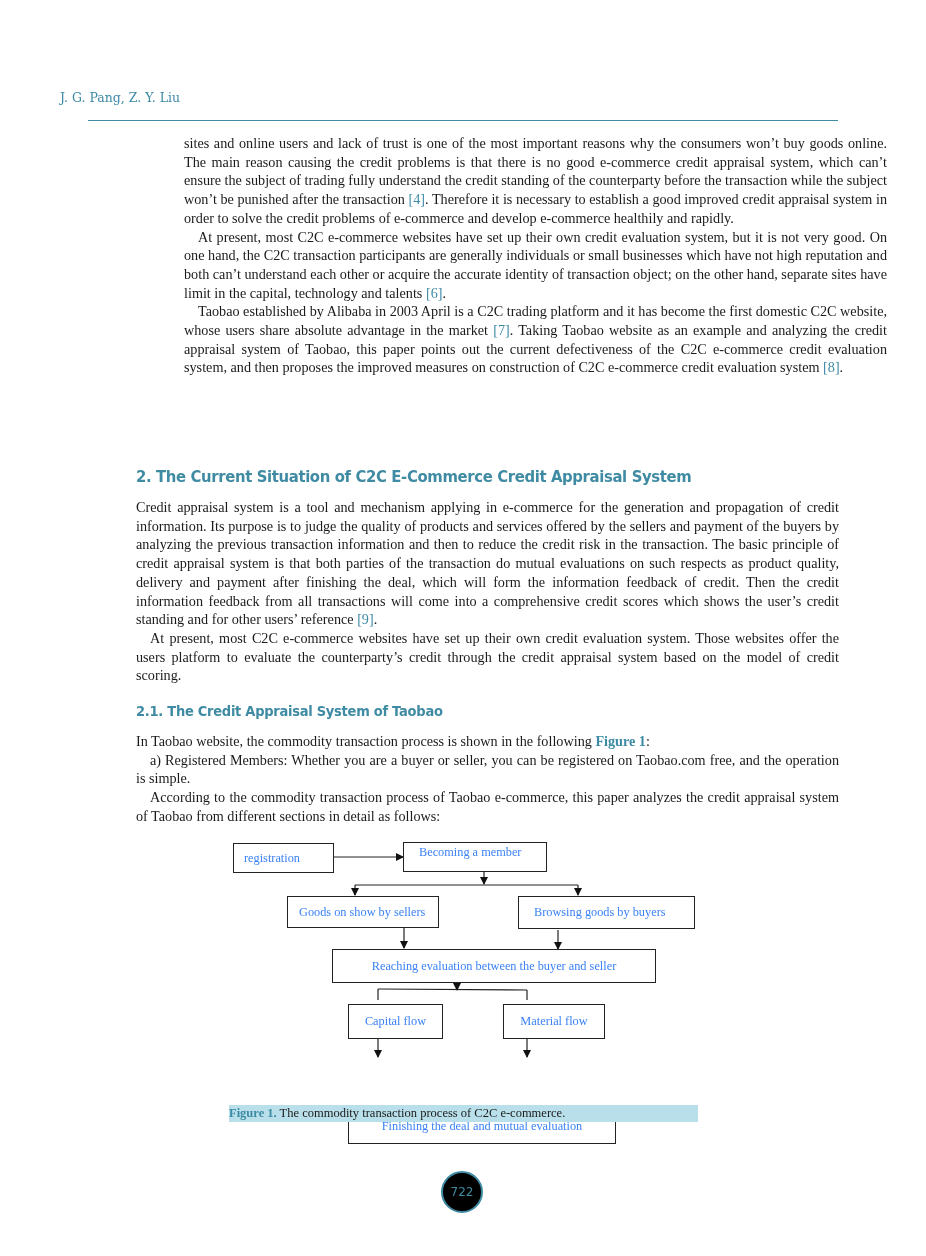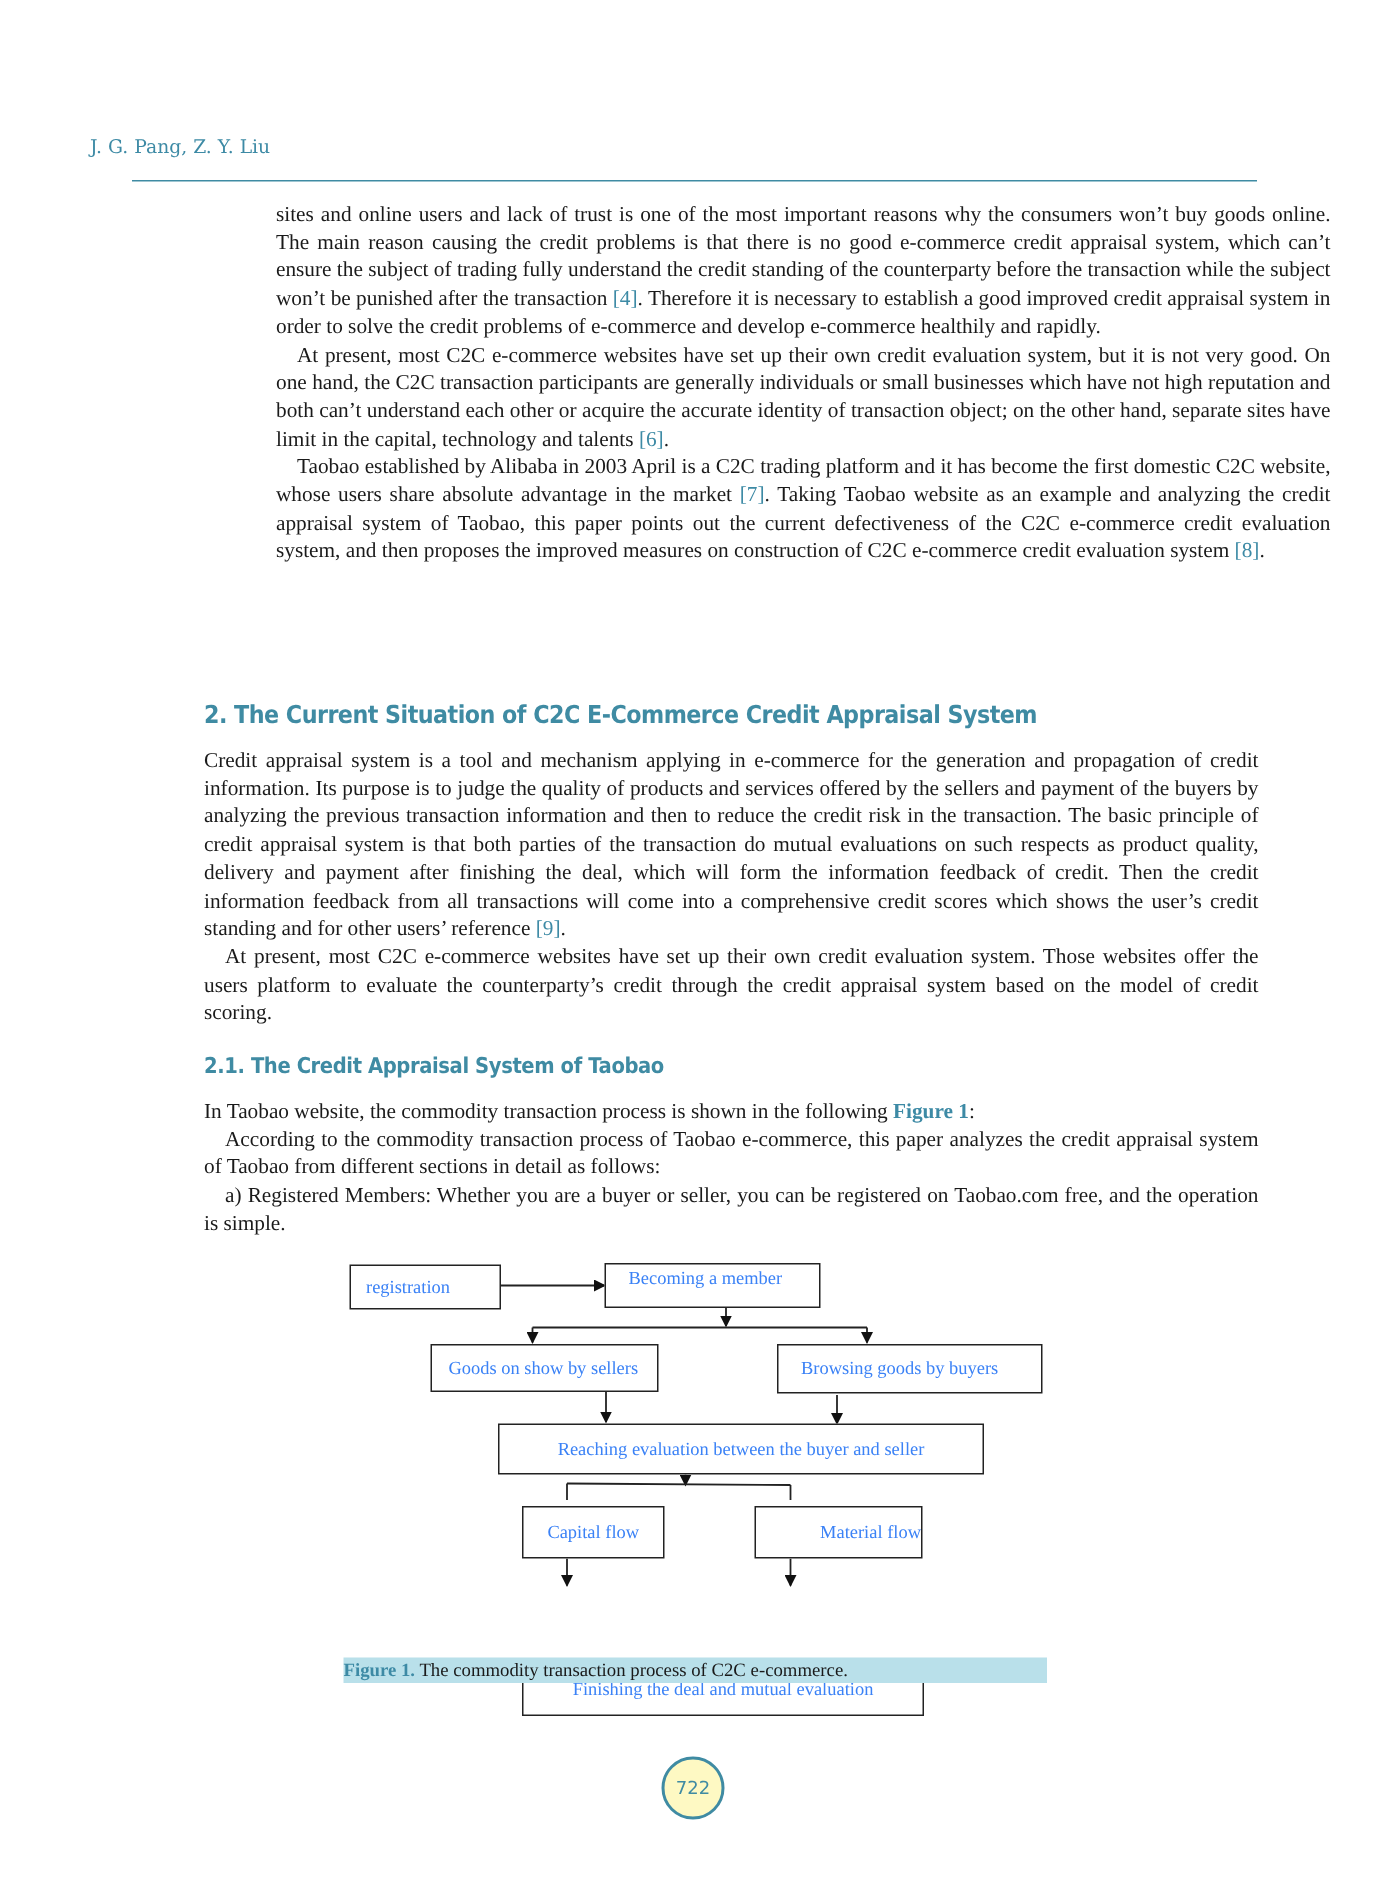--- a/index.html
+++ b/index.html
@@ -18,21 +18,21 @@
         color: #3f8ba3; font-size: 16.5px; letter-spacing: -0.4px; transform: scaleX(0.9); transform-origin: left; }
   .h3 { position: absolute; left: 136px; font-family: "DejaVu Sans", sans-serif; font-weight: bold;
         color: #3f8ba3; font-size: 14.5px; letter-spacing: -0.3px; transform: scaleX(0.9); transform-origin: left; }
   .diagram { position: absolute; left: 0; top: 0; }
   .box { position: absolute; border: 1px solid #222; background: #fff; font-size: 12.3px;
          color: #3b82f6; box-sizing: border-box; display: flex; align-items: center; }
   .caption { position: absolute; left: 229px; top: 1105px; width: 469px; height: 17px; background: #b9e0ea;
              font-size: 12.5px; line-height: 17px; }
   .caption .fig-label { color: #3d8aa5; font-weight: bold; }
   .page-num { position: absolute; left: 441px; top: 1171px; width: 42px; height: 42px; border-radius: 50%;
-              background: #fef9c3; border: 2px solid #3f8ba3; box-sizing: border-box; display: flex;
+              background: #000000; border: 2px solid #3f8ba3; box-sizing: border-box; display: flex;
               align-items: center; justify-content: center; font-family: "DejaVu Sans", sans-serif;
               font-size: 12px; color: #3f8ba3; }
 </style>
 </head>
 <body>
 
 <div class="header">J. G. Pang, Z. Y. Liu</div>
 <div class="header-rule"></div>
 
 <div class="body-text" style="top:134px;margin-left:48px;">
@@ -45,22 +45,22 @@
 
 <div class="body-text" style="top:498px;">
   <p><span>Credit appraisal system is a tool and mechanism applying in e-commerce for the generation and propagation of credit information. Its purpose is to judge the quality of products and services offered by the sellers and payment of the buyers by analyzing the previous transaction information and then to reduce the credit risk in the transaction. The basic principle of credit appraisal system is that both parties of the transaction do mutual evaluations on such respects as product quality, delivery and payment after finishing the deal, which will form the information feedback of credit. Then the credit information feedback from all transactions will come into a comprehensive credit scores which shows the user’s credit standing and for other users’ reference </span><span class="ref">[9]</span><span>.</span></p>
   <p class="indent">At present, most C2C e-commerce websites have set up their own credit evaluation system. Those websites offer the users platform to evaluate the counterparty’s credit through the credit appraisal system based on the model of credit scoring.</p>
 </div>
 
 <div class="h3" style="top:703px;">2.1. The Credit Appraisal System of Taobao</div>
 
 <div class="body-text" style="top:732px;">
   <p><span>In Taobao website, the commodity transaction process is shown in the following </span><span class="figref">Figure 1</span><span>:</span></p>
+  <p class="indent">a) Registered Members: Whether you are a buyer or seller, you can be registered on Taobao.com free, and the operation is simple.</p>
   <p class="indent">According to the commodity transaction process of Taobao e-commerce, this paper analyzes the credit appraisal system of Taobao from different sections in detail as follows:</p>
-  <p class="indent">a) Registered Members: Whether you are a buyer or seller, you can be registered on Taobao.com free, and the operation is simple.</p>
 </div>
 
 <svg class="diagram" width="926" height="1256">
   <defs>
     <marker id="ah" markerWidth="8" markerHeight="8" refX="7" refY="4" orient="auto" markerUnits="userSpaceOnUse">
       <path d="M0,0 L8,4 L0,8 z" fill="#111"></path>
     </marker>
   </defs>
   <g stroke="#222" stroke-width="1.2" fill="none">
     <line x1="333" y1="857" x2="403" y2="857" marker-end="url(#ah)"></line>
@@ -90,21 +90,21 @@
   </div>
 <div class="box" style="left:518px;top:896px;width:177px;height:33px;padding-left:15px;">
     <span>Browsing goods by buyers</span>
   </div>
 <div class="box" style="left:332px;top:949px;width:324px;height:34px;justify-content:center;">
     <span>Reaching evaluation between the buyer and seller</span>
   </div>
 <div class="box" style="left:348px;top:1004px;width:95px;height:35px;justify-content:center;">
     <span>Capital flow</span>
   </div>
-<div class="box" style="left:503px;top:1004px;width:112px;height:35px;justify-content:flex-end;">
+<div class="box" style="left:503px;top:1004px;width:102px;height:35px;justify-content:center;">
     <span>Material flow</span>
   </div>
 <div class="box" style="left:348px;top:1108px;width:268px;height:36px;justify-content:center;">
     <span>Finishing the deal and mutual evaluation</span>
   </div>
 
 <div class="caption"><span class="fig-label">Figure 1.</span><span> The commodity transaction process of C2C e-commerce.</span></div>
 
 <div class="page-num">722</div>
 

